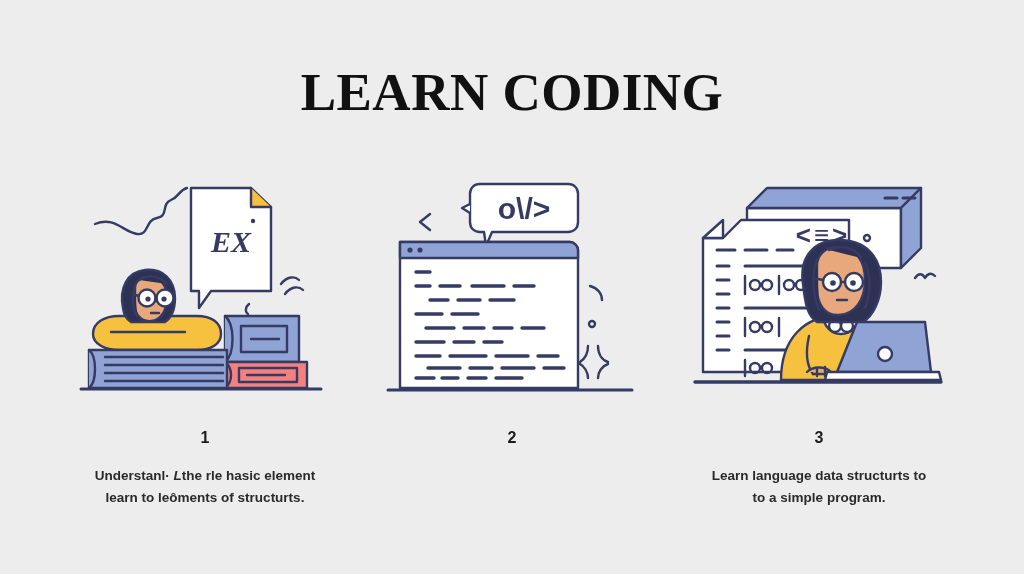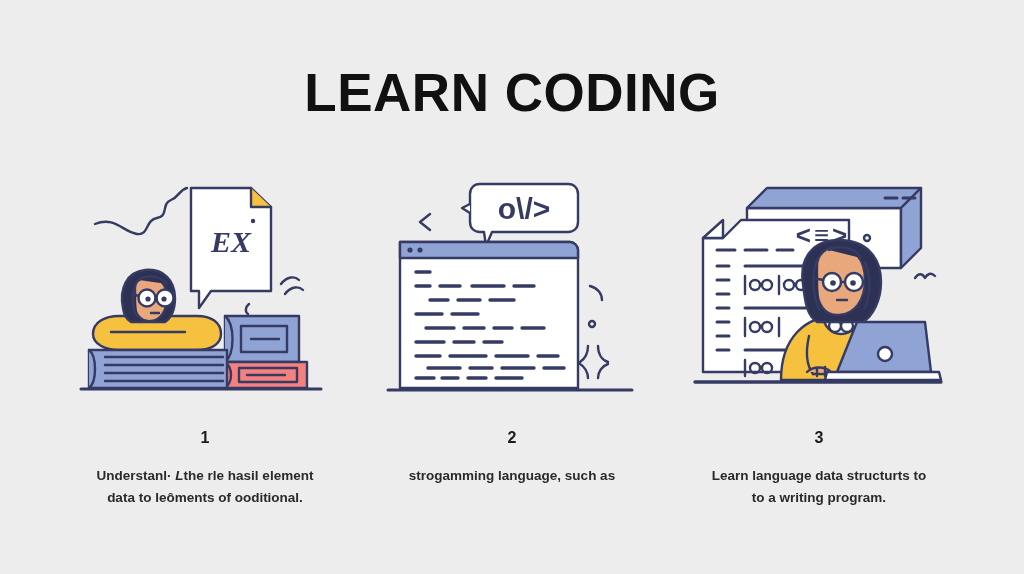--- a/index.html
+++ b/index.html
@@ -23,21 +23,21 @@
   .title {
     position: absolute;
     top: 62px;
     left: 0;
     width: 1024px;
     text-align: center;
     font-size: 53px;
     font-weight: bold;
     letter-spacing: 0.5px;
     color: #111111;
-    font-family: Liberation Sans, sans-serif;
+    font-family: Liberation Serif, serif;
   }
   .columns {
     position: absolute;
     top: 176px;
     left: 0;
     width: 1024px;
     display: flex;
     justify-content: space-between;
     padding: 0 60px;
     box-sizing: border-box;
@@ -151,22 +151,22 @@
               <circle cx="89" cy="123" r="2.6" fill="#353b63" stroke="none"></circle>
               <path d="M76 137 H84"></path>
             </g>
           </g>
 
           <text x="156" y="76" font-family="'Liberation Serif', serif" font-style="italic" font-size="30" font-weight="bold" fill="#353b63" text-anchor="middle">EX</text>
         </svg>
       </div>
       <div class="step-num">1</div>
       <div class="caption">
-        <span class="l"><span>Understanl· </span><span class="it">L</span><span>the rle hasil element</span></span>
-        <span class="l">data to leôments of ooditional.</span>
+        <span class="l"><span>Understanl· </span><span class="it">L</span><span>the rle hasic element</span></span>
+        <span class="l">learn to leôments of structurts.</span>
       </div>
     </div>
 
     <div class="col">
       <div class="art">
         <svg width="260" height="225" viewBox="0 0 260 225" fill="none" xmlns="http://www.w3.org/2000/svg">
           <g stroke="#353b63" stroke-width="2.4" stroke-linecap="round" stroke-linejoin="round">
 
             <path d="M48 38 L38 46 L48 54" fill="none"></path>
 
@@ -225,21 +225,20 @@
               <path d="M226 188 C220 190 216 196 216 202"></path>
             </g>
 
             <path d="M6 214 H250" stroke-width="3"></path>
           </g>
           <text x="142" y="43" font-family="'Liberation Sans', sans-serif" font-size="30" font-weight="bold" fill="#353b63" text-anchor="middle">o\/&gt;</text>
         </svg>
       </div>
       <div class="step-num">2</div>
       <div class="caption">
-        <span class="l">strogamming language, such as</span>
       </div>
     </div>
 
     <div class="col">
       <div class="art">
         <svg width="260" height="225" viewBox="0 0 260 225" fill="none" xmlns="http://www.w3.org/2000/svg">
           <g stroke="#353b63" stroke-width="2.4" stroke-linecap="round" stroke-linejoin="round">
 
             <g>
               <path d="M58 32 H212 V92 H58 Z" fill="#ffffff"></path>
@@ -327,18 +326,18 @@
             </g>
 
             <path d="M6 206 H252" stroke-width="3.4"></path>
           </g>
           <text x="134" y="68" font-family="'Liberation Sans', sans-serif" font-size="26" font-weight="bold" fill="#353b63" text-anchor="middle" letter-spacing="3">&lt;≡&gt;</text>
         </svg>
       </div>
       <div class="step-num">3</div>
       <div class="caption">
         <span class="l">Learn language data structurts to</span>
-        <span class="l">to a writing program.</span>
+        <span class="l">to a simple program.</span>
       </div>
     </div>
 
   </div>
 </div>
 
 </body></html>

